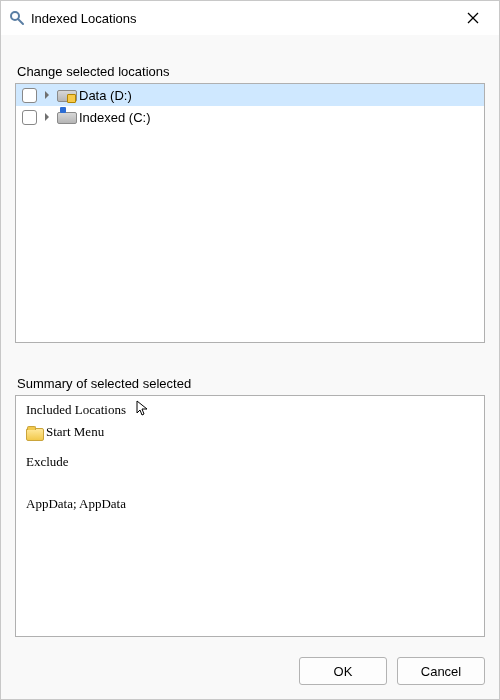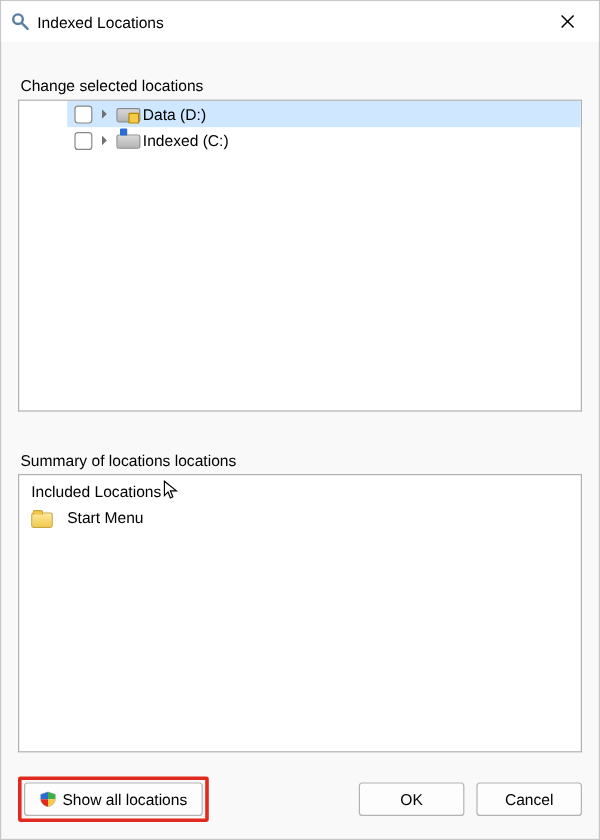--- a/index.html
+++ b/index.html
@@ -52,21 +52,21 @@
   .section-label {
     font-size: 13px;
     margin: 19px 0 4px 2px;
   }
   .panel {
     background: #fff;
     border: 1px solid #b0b0b0;
     flex: 1;
     overflow: auto;
   }
-  .tree-panel { height: 260px; flex: 0 0 260px; padding-left: 40px; }
+  .tree-panel { height: 260px; flex: 0 0 260px; }
   .tree-row {
     display: flex;
     align-items: center;
     height: 22px;
     padding: 0 6px;
     gap: 4px;
     white-space: nowrap;
   }
   .tree-row.selected { background: #cfe8ff; }
   .chk {
@@ -111,36 +111,37 @@
     left:3px; top:-3px;
     width:6px; height:6px;
     background:#2b6cd4;
     border-radius:1px;
   }
   .summary-panel {
     flex: 1;
     display: flex;
     flex-direction: column;
     min-height: 190px;
+    font-family: Liberation Serif, serif;
   }
   .col {
     padding: 6px 10px;
     display: flex;
     flex-direction: column;
   }
   .col.left { width: 52%; border-right: none; }
   .col.right { width: 48%; }
   .col-header {
     font-size: 13px;
     margin-bottom: 4px;
   }
   .loc-row {
     display: flex;
     align-items: center;
-    gap: 14px;
+    gap: 4px;
     height: 20px;
   }
   .folder-icon {
     width: 16px; height: 13px;
     position: relative;
     display: inline-block;
   }
   .folder-icon::before {
     content:"";
     position:absolute;
@@ -248,56 +249,51 @@
               <path d="M2 0 L6 4 L2 8 Z" fill="#707070"></path>
             </svg>
         </span>
         <span class="drive-icon win"></span>
         <span>Indexed (C:)</span>
       </div>
     </div>
 
     <div class="gap"></div>
 
-    <div class="section-label">Summary of locations locations</div>
+    <div class="section-label">Summary of selected selected</div>
 
     <div class="panel summary-panel">
       <div class="col left">
         <div class="col-header cursor">
           <span>Included Locations</span>
           <span class="pointer">
             <svg width="14" height="18" viewBox="0 0 14 18">
               <path d="M1 1 L1 13 L4 10 L6 15 L8 14 L6 9 L11 9 Z" fill="#fff" stroke="#000" stroke-width="1"></path>
             </svg>
           </span>
         </div>
         <div class="loc-row">
           <span class="folder-icon"></span>
           <span>Start Menu</span>
         </div>
       </div>
+      <div class="col right">
+        <div class="col-header">Exclude</div>
+        <div class="loc-row">
+          <span></span>
+        </div>
+        <div class="loc-row">
+          <span>AppData; AppData</span>
+        </div>
+      </div>
     </div>
 
   </div>
 
   <div class="button-row">
-    <span class="highlight-red">
-      <button class="btn show-all">
-        <span class="shield-icon">
-          <svg viewBox="0 0 14 14">
-            <path d="M7 1 L13 3 L13 7 C13 10 10 13 7 13 C4 13 1 10 1 7 L1 3 Z" fill="#fff" stroke="#888" stroke-width="0.5"></path>
-            <path d="M7 1 L13 3 L13 7 L7 7 Z" fill="#3cb043"></path>
-            <path d="M7 1 L1 3 L1 7 L7 7 Z" fill="#2b6cd4"></path>
-            <path d="M7 7 L13 7 C13 10 10 13 7 13 Z" fill="#f7c948"></path>
-            <path d="M7 7 L1 7 C1 10 4 13 7 13 Z" fill="#e12a1f"></path>
-          </svg>
-        </span>
-        <span>Show all locations</span>
-      </button>
-    </span>
     <span class="spacer"></span>
     <button class="btn ok">
       <span>OK</span>
     </button>
     <button class="btn cancel">
       <span>Cancel</span>
     </button>
   </div>
 
 </div>

